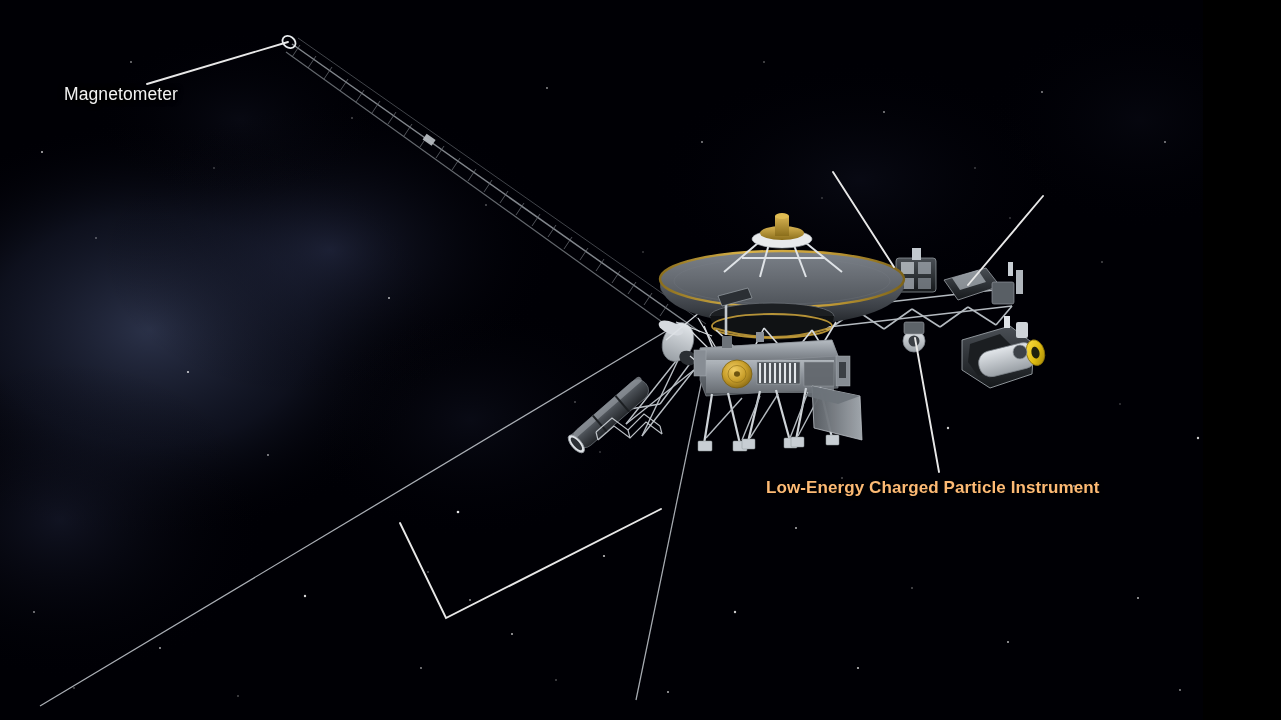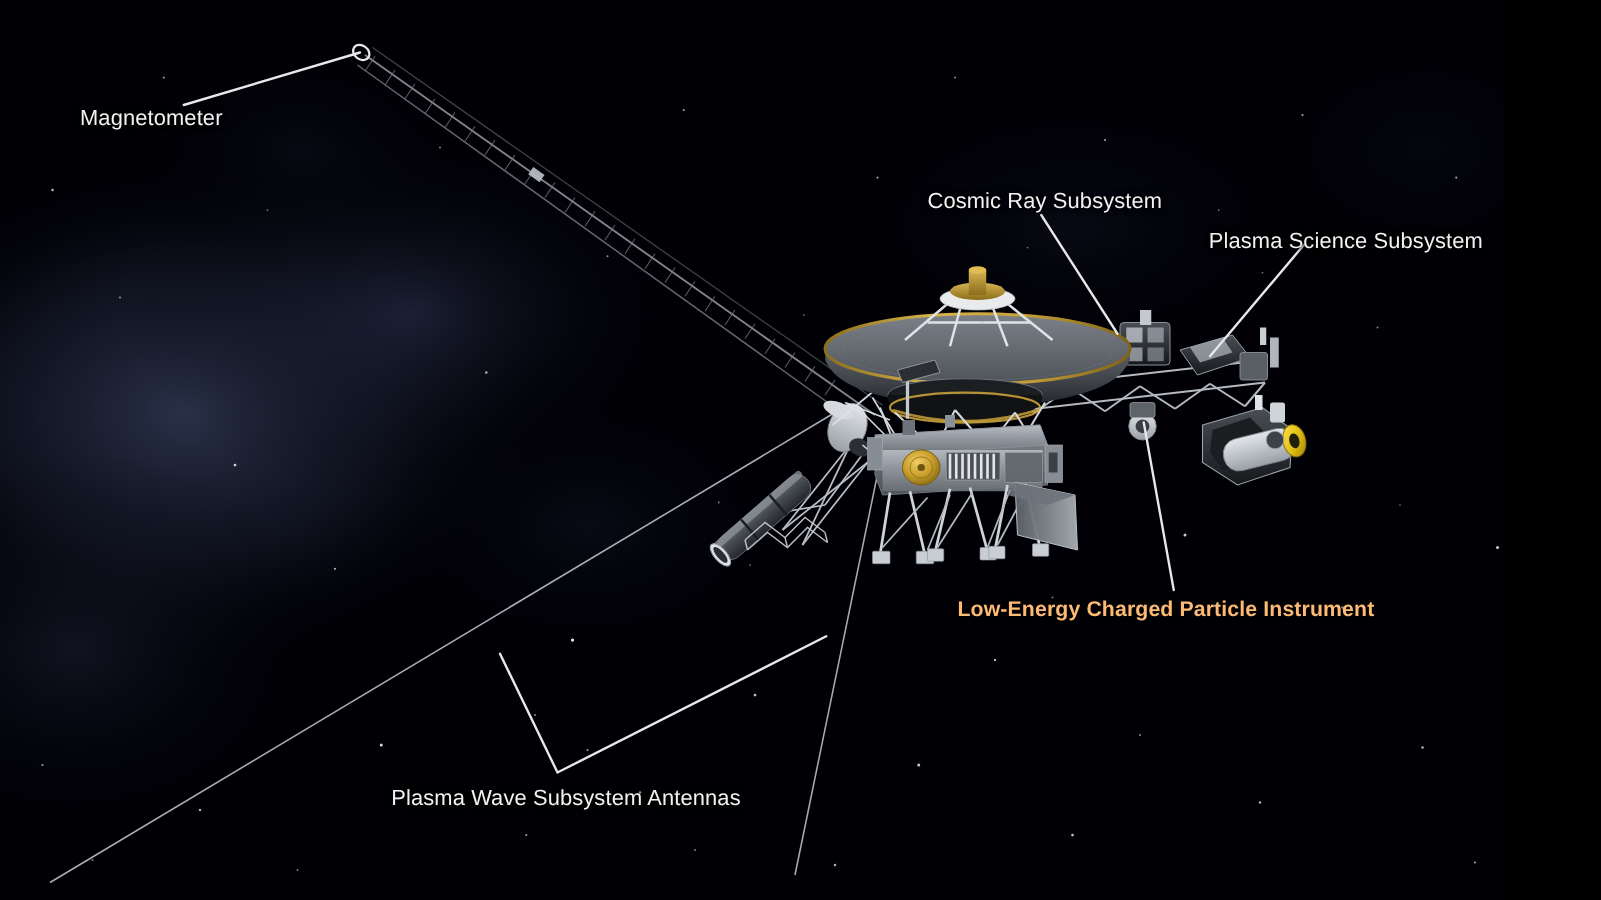--- a/index.html
+++ b/index.html
@@ -421,21 +421,18 @@
       <polyline points="147,84 288,42"></polyline>
       <polyline points="833,172 894,267"></polyline>
       <polyline points="1043,196 968,285"></polyline>
       <polyline points="915,338 939,472"></polyline>
       <polyline points="400,523 446,618 661,509"></polyline>
     </g>
   </svg>
 
   <div class="callout" id="lbl-magnetometer">Magnetometer</div>
 
-  <div class="callout" id="lbl-crs">Cosmic Ray Subsystem</div>
-
-  <div class="callout" id="lbl-pls">Plasma Science Subsystem</div>
+
 
   <div class="callout highlight" id="lbl-lecp">Low-Energy Charged Particle Instrument</div>
 
-  <div class="callout" id="lbl-pws">Plasma Wave Subsystem Antennas</div>
 
 </div>
 
 </body></html>

